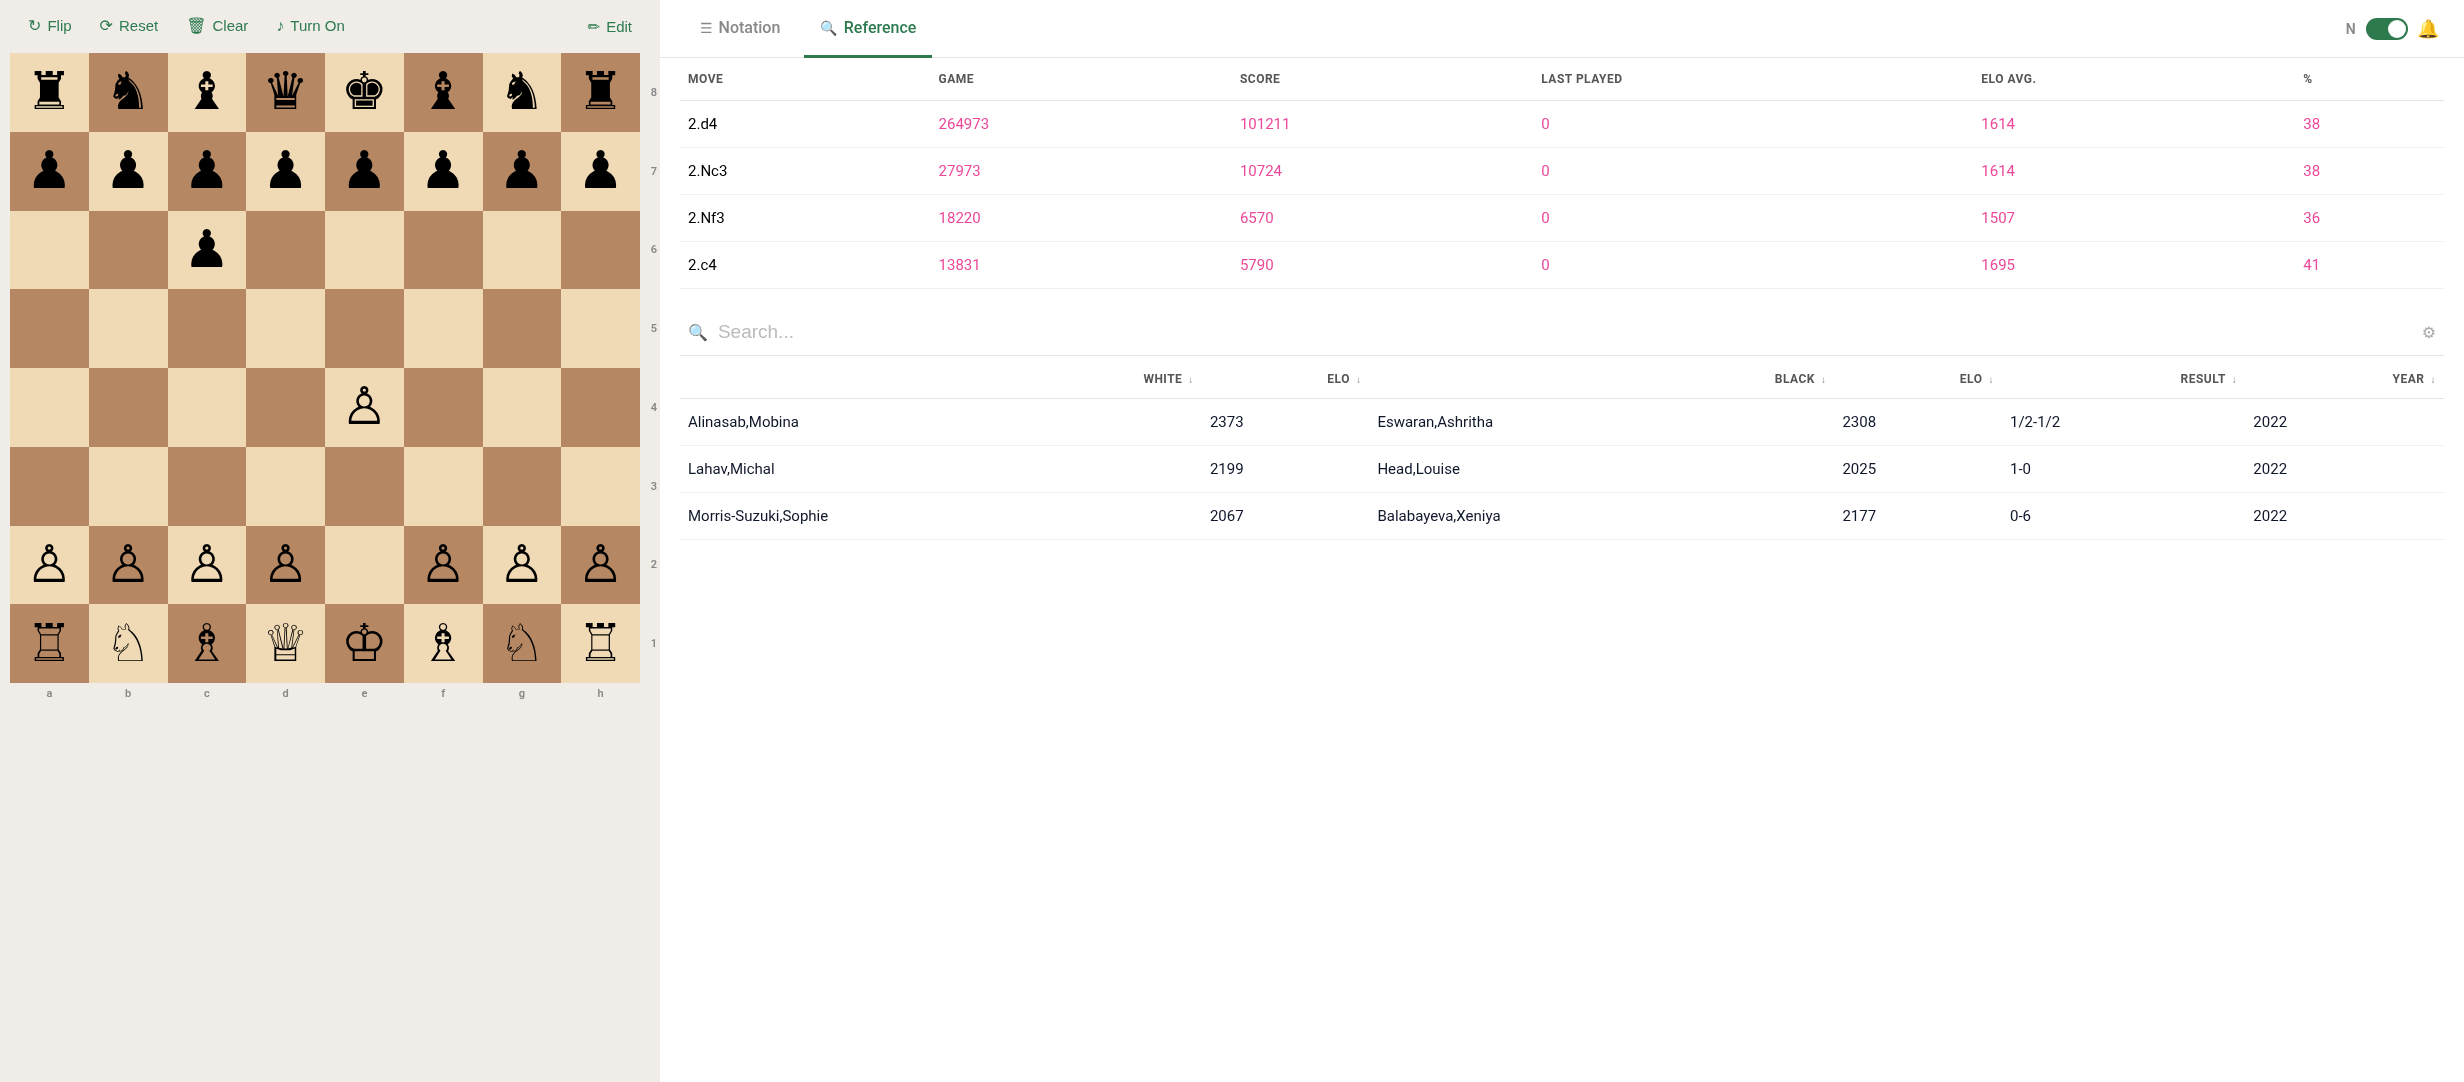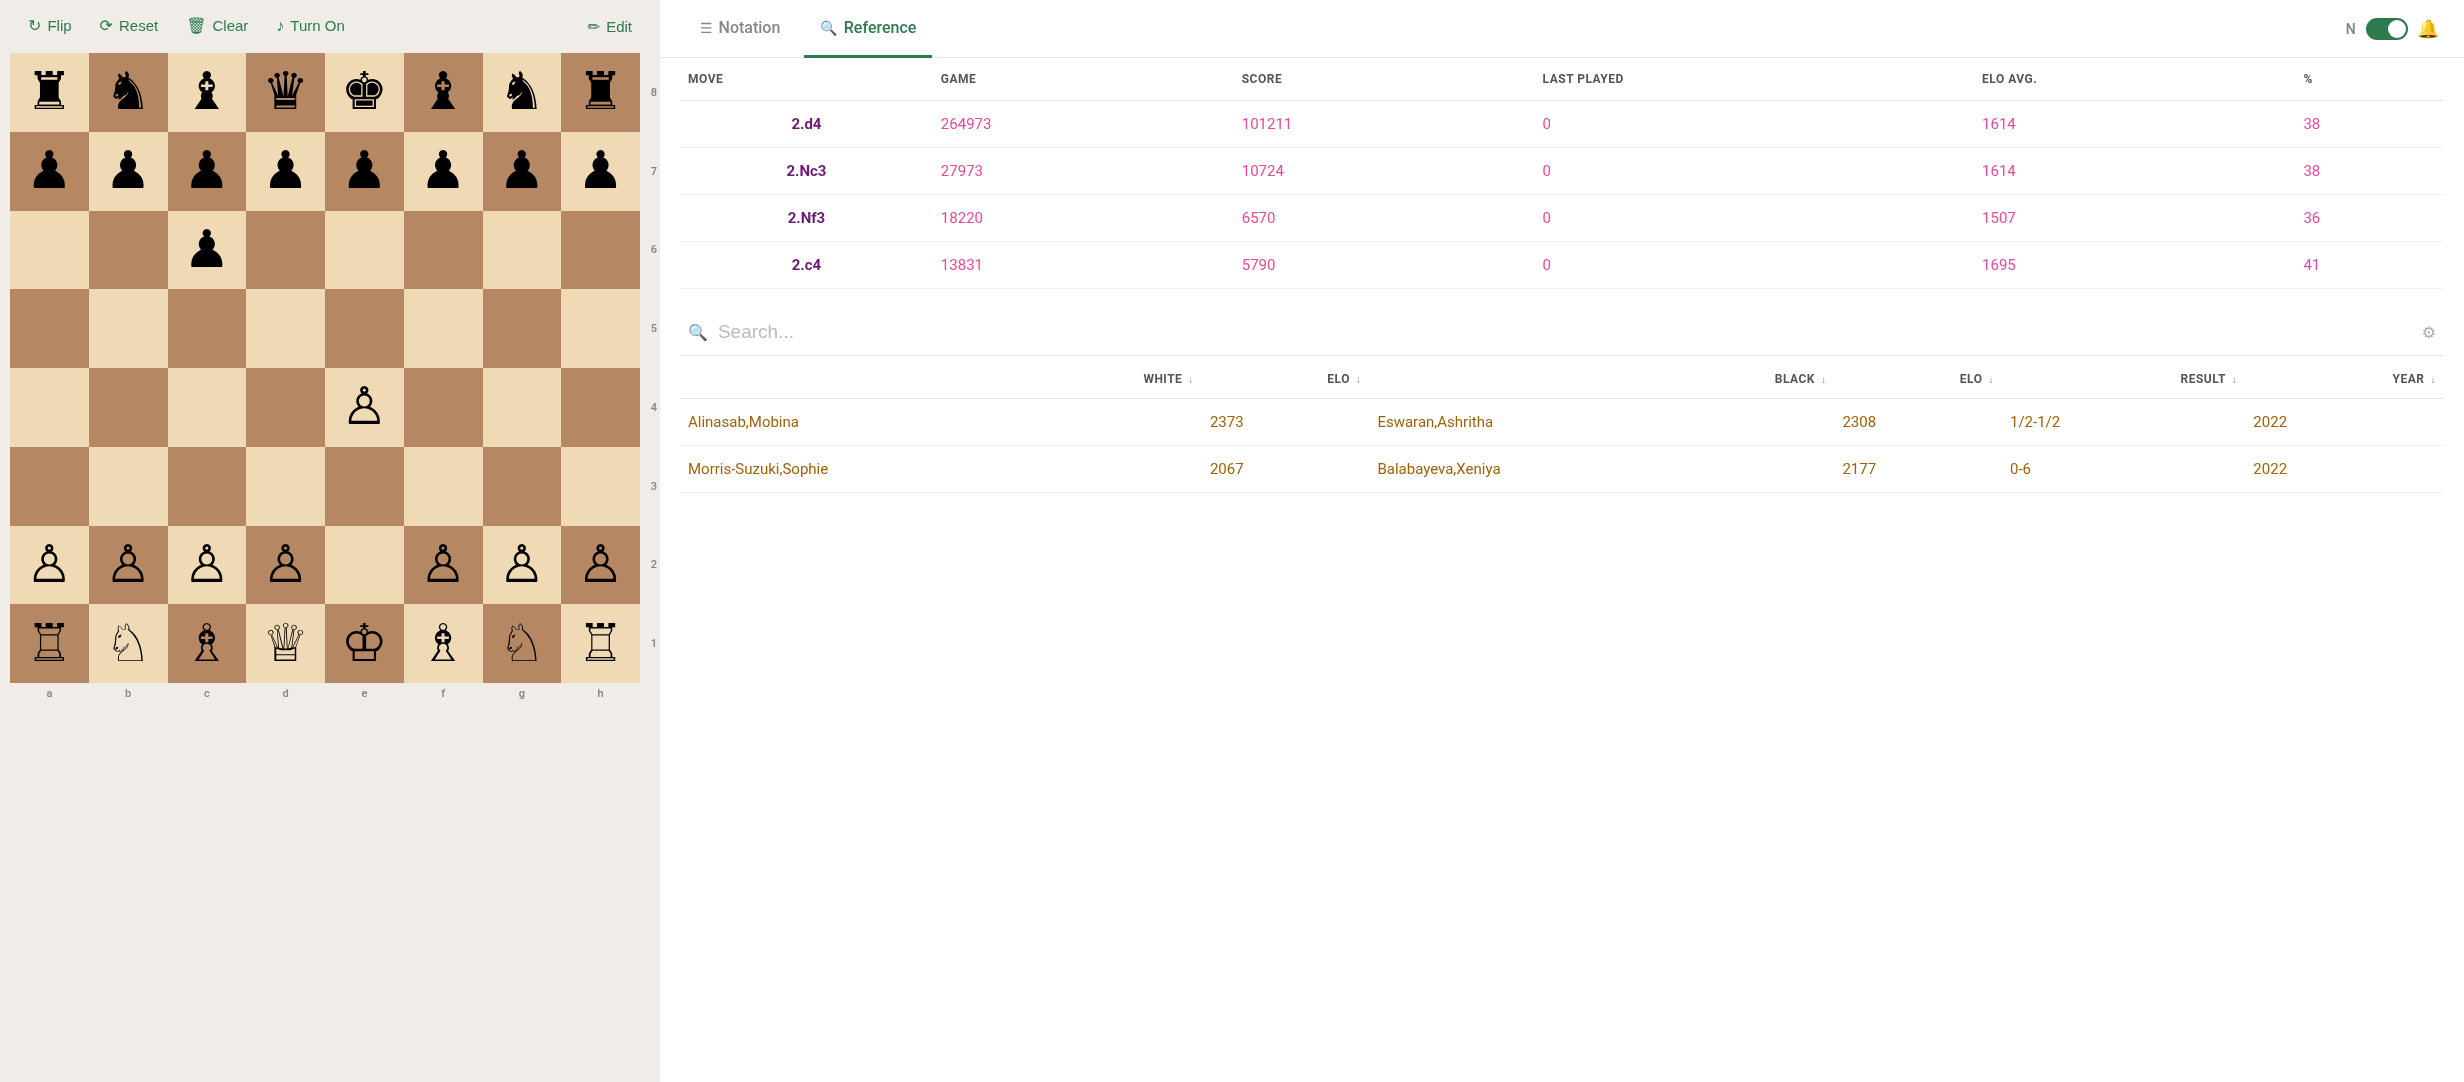--- a/index.html
+++ b/index.html
@@ -244,23 +244,22 @@
     }
 
     .moves-table td {
       padding: 14px 8px;
       font-size: 15px;
       color: #ec4899;
       border-bottom: 1px solid #f0f0f0;
     }
 
     .moves-table td:first-child {
-      font-weight: 700;
-      color: #701a75;
-      text-align: center;
+      font-weight: 400;
+      color: #000000;
     }
 
     .search-bar {
       display: flex;
       align-items: center;
       gap: 10px;
       padding: 12px 8px;
       border-bottom: 1px solid #e5e5e5;
       margin-bottom: 4px;
     }
@@ -308,21 +307,21 @@
 
     .games-table th .sort-arrow {
       font-size: 10px;
       margin-left: 3px;
       color: #888;
     }
 
     .games-table td {
       padding: 14px 8px;
       font-size: 15px;
-      color: #a16207;
+      color: #0f172a;
       border-bottom: 1px solid #f0f0f0;
     }
   </style>
 </head>
 <body>
 
 <div class="left-panel">
   <div class="toolbar">
     <button class="toolbar-btn">
       <span class="icon">↻</span>
@@ -591,20 +590,28 @@
       <tbody id="games-tbody">
           <tr>
             <td>Alinasab,Mobina</td>
             <td>2373</td>
             <td>Eswaran,Ashritha</td>
             <td>2308</td>
             <td>1/2-1/2</td>
             <td>2022</td>
           </tr>
           <tr>
+            <td>Lahav,Michal</td>
+            <td>2199</td>
+            <td>Head,Louise</td>
+            <td>2025</td>
+            <td>1-0</td>
+            <td>2022</td>
+          </tr>
+          <tr>
             <td>Morris-Suzuki,Sophie</td>
             <td>2067</td>
             <td>Balabayeva,Xeniya</td>
             <td>2177</td>
             <td>0-6</td>
             <td>2022</td>
           </tr>
         </tbody>
     </table>
   </div>

